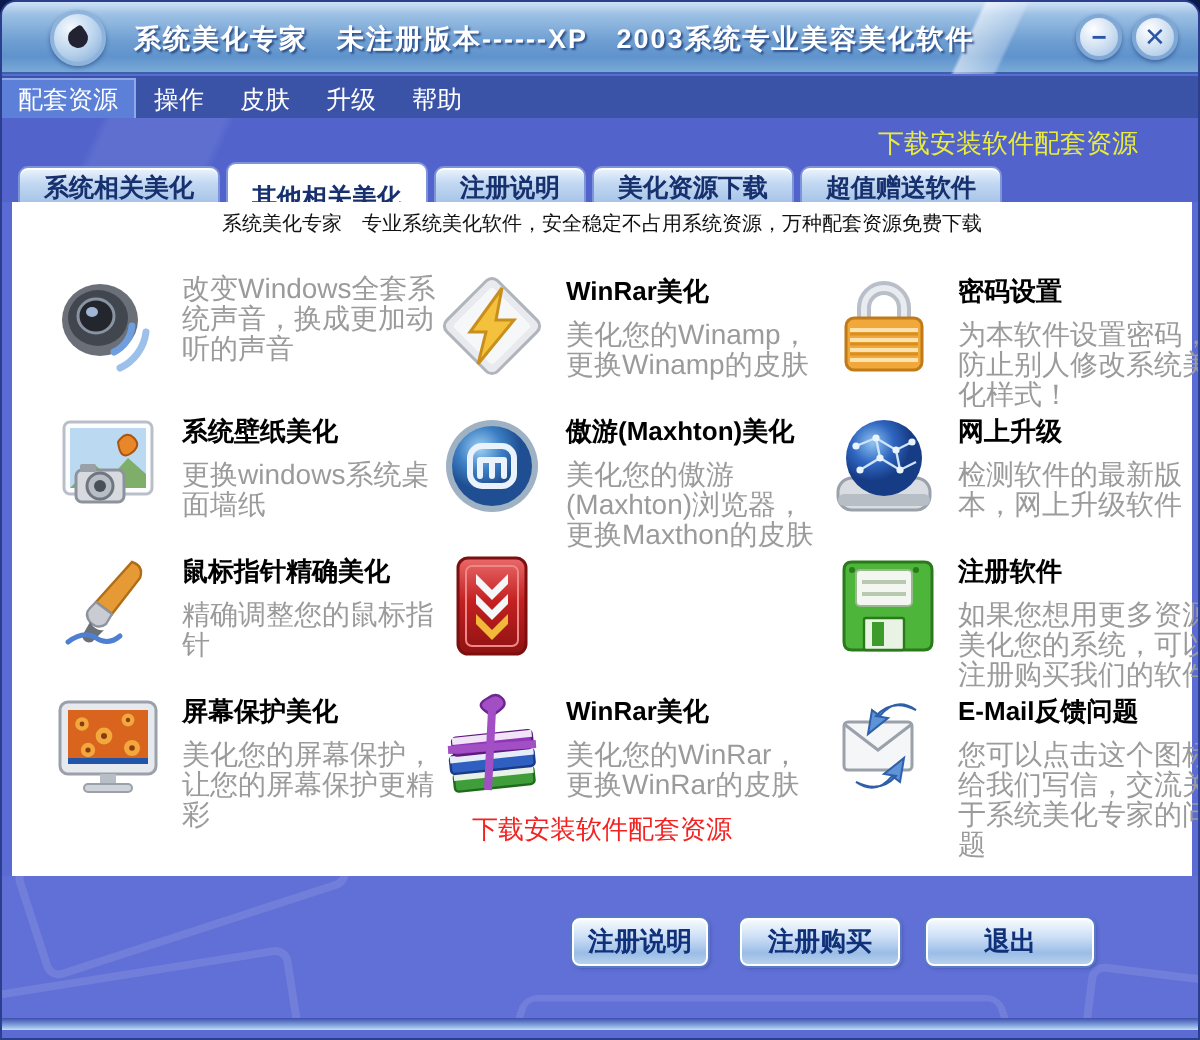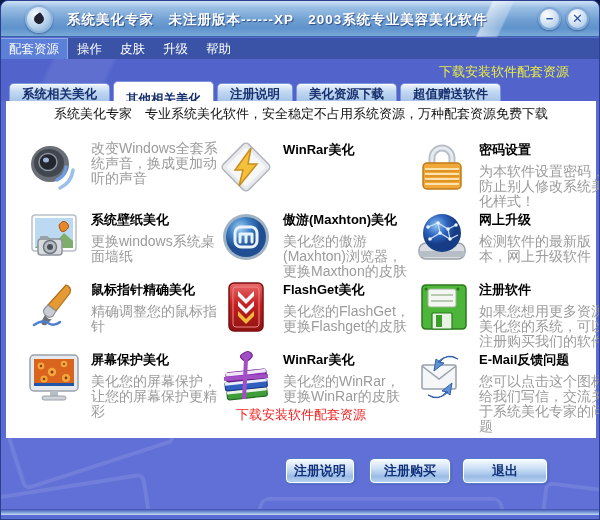--- a/index.html
+++ b/index.html
@@ -23,38 +23,38 @@
     letter-spacing:1px; text-shadow:1px 1px 1px rgba(30,60,120,.8); white-space:nowrap; }
   .winbtn { position:absolute; top:6px; width:23px; height:23px; border-radius:50%;
     background:radial-gradient(circle at 35% 30%, #ffffff, #d6e4f4 45%, #9fc0e2 100%);
     border:2px solid #7fa8d6; color:#2a55a8; font-weight:bold; font-size:13px; line-height:19px; text-align:center;
     box-shadow:0 1px 2px rgba(20,50,110,.5); cursor:default; }
   .btn-min { right:40px; }
   .btn-close { right:12px; }
 
   
   .menubar { position:absolute; left:0; top:37px; width:600px; height:26px; background:#3a53a6;
-    display:flex; align-items:center; border-bottom:3px solid #a3a3a3; }
+    display:flex; align-items:center; border-bottom:1px solid #a3a3a3; }
   .menu-item { color:#fff; font-size:12.5px; padding:2px 8px; margin-right:2px; white-space:nowrap; }
   .menu-item.active { background:#5c7fd8; outline:1px solid #8fa8e8; }
 
   
   .subheader { position:absolute; left:0; top:58px; width:600px; height:42px; background:#5264cc; overflow:hidden; }
   .subheader .deco { position:absolute; left:-20px; top:-10px; width:220px; height:60px;
     background:linear-gradient(115deg, rgba(255,255,255,0) 30%, rgba(255,255,255,.07) 32%, rgba(255,255,255,.07) 55%, rgba(255,255,255,0) 57%); }
   .top-link { position:absolute; right:32px; top:4px; color:#e9ec3e; font-size:13px; white-space:nowrap; cursor:pointer; }
   .tabs { position:absolute; left:8px; bottom:0; display:flex; align-items:flex-end; }
   .tab { height:18px; padding:2px 12px 0 12px; margin-right:3px; font-size:12.5px; font-weight:bold; color:#17306e;
     background:linear-gradient(#eef5fd, #c2d8f2 45%, #a9c4e8); border:1px solid #7e94da; border-bottom:none;
     border-radius:5px 5px 0 0; white-space:nowrap; box-shadow:inset 0 1px 0 #fff; }
   .tab.active { background:#ffffff; height:20px; padding-top:9px; box-shadow:none; }
 
   
   .content { position:absolute; left:5px; top:100px; width:590px; height:337px; background:#ffffff; }
-  .banner { padding-top:4px; text-align:center; font-size:13px; color:#111; white-space:nowrap; }
+  .banner { padding-top:4px; text-align:center; font-size:10px; color:#111; white-space:nowrap; }
 
   .grid { display:grid; grid-template-columns:192px 196px 182px; padding:16px 0 0 20px; row-gap:11px; }
   .cell { display:flex; height:59px; cursor:pointer; }
   .icon { flex:0 0 56px; width:56px; height:56px; margin-right:9px; }
   .icon svg { width:56px; height:56px; display:block; }
   .txt { padding-top:2px; }
   .t { font-size:13px; font-weight:bold; color:#000; margin-bottom:5px; white-space:nowrap; }
   .d { font-size:14px; color:#9b9b9b; line-height:15px; width:128px; }
 
   .red-link { position:absolute; left:0; top:305px; width:590px; text-align:center;
@@ -133,20 +133,21 @@
       <div class="cell">
         <span class="icon">
           <svg viewBox="0 0 56 56">
               <rect x="10" y="10" width="36" height="36" rx="4" transform="rotate(45 28 28)" fill="#e8eaee" stroke="#b0b4bc" stroke-width="1.5"></rect>
               <rect x="14" y="14" width="28" height="28" rx="2" transform="rotate(45 28 28)" fill="#f6f7f9"></rect>
               <path d="M33 9 L17 31 h8 L21 47 L39 25 h-9 Z" fill="#f4c13d" stroke="#c98f1d" stroke-width="1.5"></path>
             </svg>
         </span>
         <div class="txt">
             <div class="t">WinRar美化</div>
+        <div class="d">美化您的Winamp，更换Winamp的皮肤</div>
           </div>
       </div>
 
       <div class="cell">
         <span class="icon">
           <svg viewBox="0 0 56 56">
               <path d="M18 26 v-7 a10 10 0 0 1 20 0 v7" fill="none" stroke="#b9bfc9" stroke-width="7"></path>
               <path d="M18 26 v-7 a10 10 0 0 1 20 0 v7" fill="none" stroke="#e8ebef" stroke-width="3"></path>
               <rect x="9" y="24" width="38" height="26" rx="4" fill="#f0a83a" stroke="#c07b18" stroke-width="1.5"></rect>
               <g stroke="#fde2ae" stroke-width="2">
@@ -269,24 +270,20 @@
                   <stop offset="45%" stop-color="#c42020"></stop>
                   <stop offset="100%" stop-color="#8f1212"></stop>
                 </linearGradient>
               </defs>
               <rect x="15" y="8" width="26" height="40" rx="3" fill="none" stroke="#e88" stroke-width="1"></rect>
               <path d="M20 12 L28 20 L36 12 L36 17 L28 25 L20 17 Z" fill="#f4f6f8"></path>
               <path d="M20 22 L28 30 L36 22 L36 27 L28 35 L20 27 Z" fill="#f4f6f8"></path>
               <path d="M20 32 L28 40 L36 32 L36 37 L28 45 L20 37 Z" fill="#f2b83a"></path>
             </svg>
         </span>
-        <div class="txt">
-            <div class="t">FlashGet美化</div>
-        <div class="d">美化您的FlashGet，更换Flashget的皮肤</div>
-          </div>
       </div>
 
       <div class="cell">
         <span class="icon">
           <svg viewBox="0 0 56 56">
               <path d="M8 10 q0-4 4-4 h36 q4 0 4 4 v36 q0 4-4 4 h-36 q-4 0-4-4 Z" fill="#4db53a" stroke="#2a7a1c" stroke-width="1.5"></path>
               <rect x="14" y="10" width="28" height="18" rx="2" fill="#f4f6f2" stroke="#9ab88e" stroke-width="1"></rect>
               <line x1="17" y1="16" x2="39" y2="16" stroke="#b9c9b0" stroke-width="2"></line>
               <line x1="17" y1="22" x2="39" y2="22" stroke="#b9c9b0" stroke-width="2"></line>
               <rect x="18" y="34" width="20" height="16" rx="1" fill="#e9f3e4" stroke="#2a7a1c" stroke-width="1.2"></rect>

